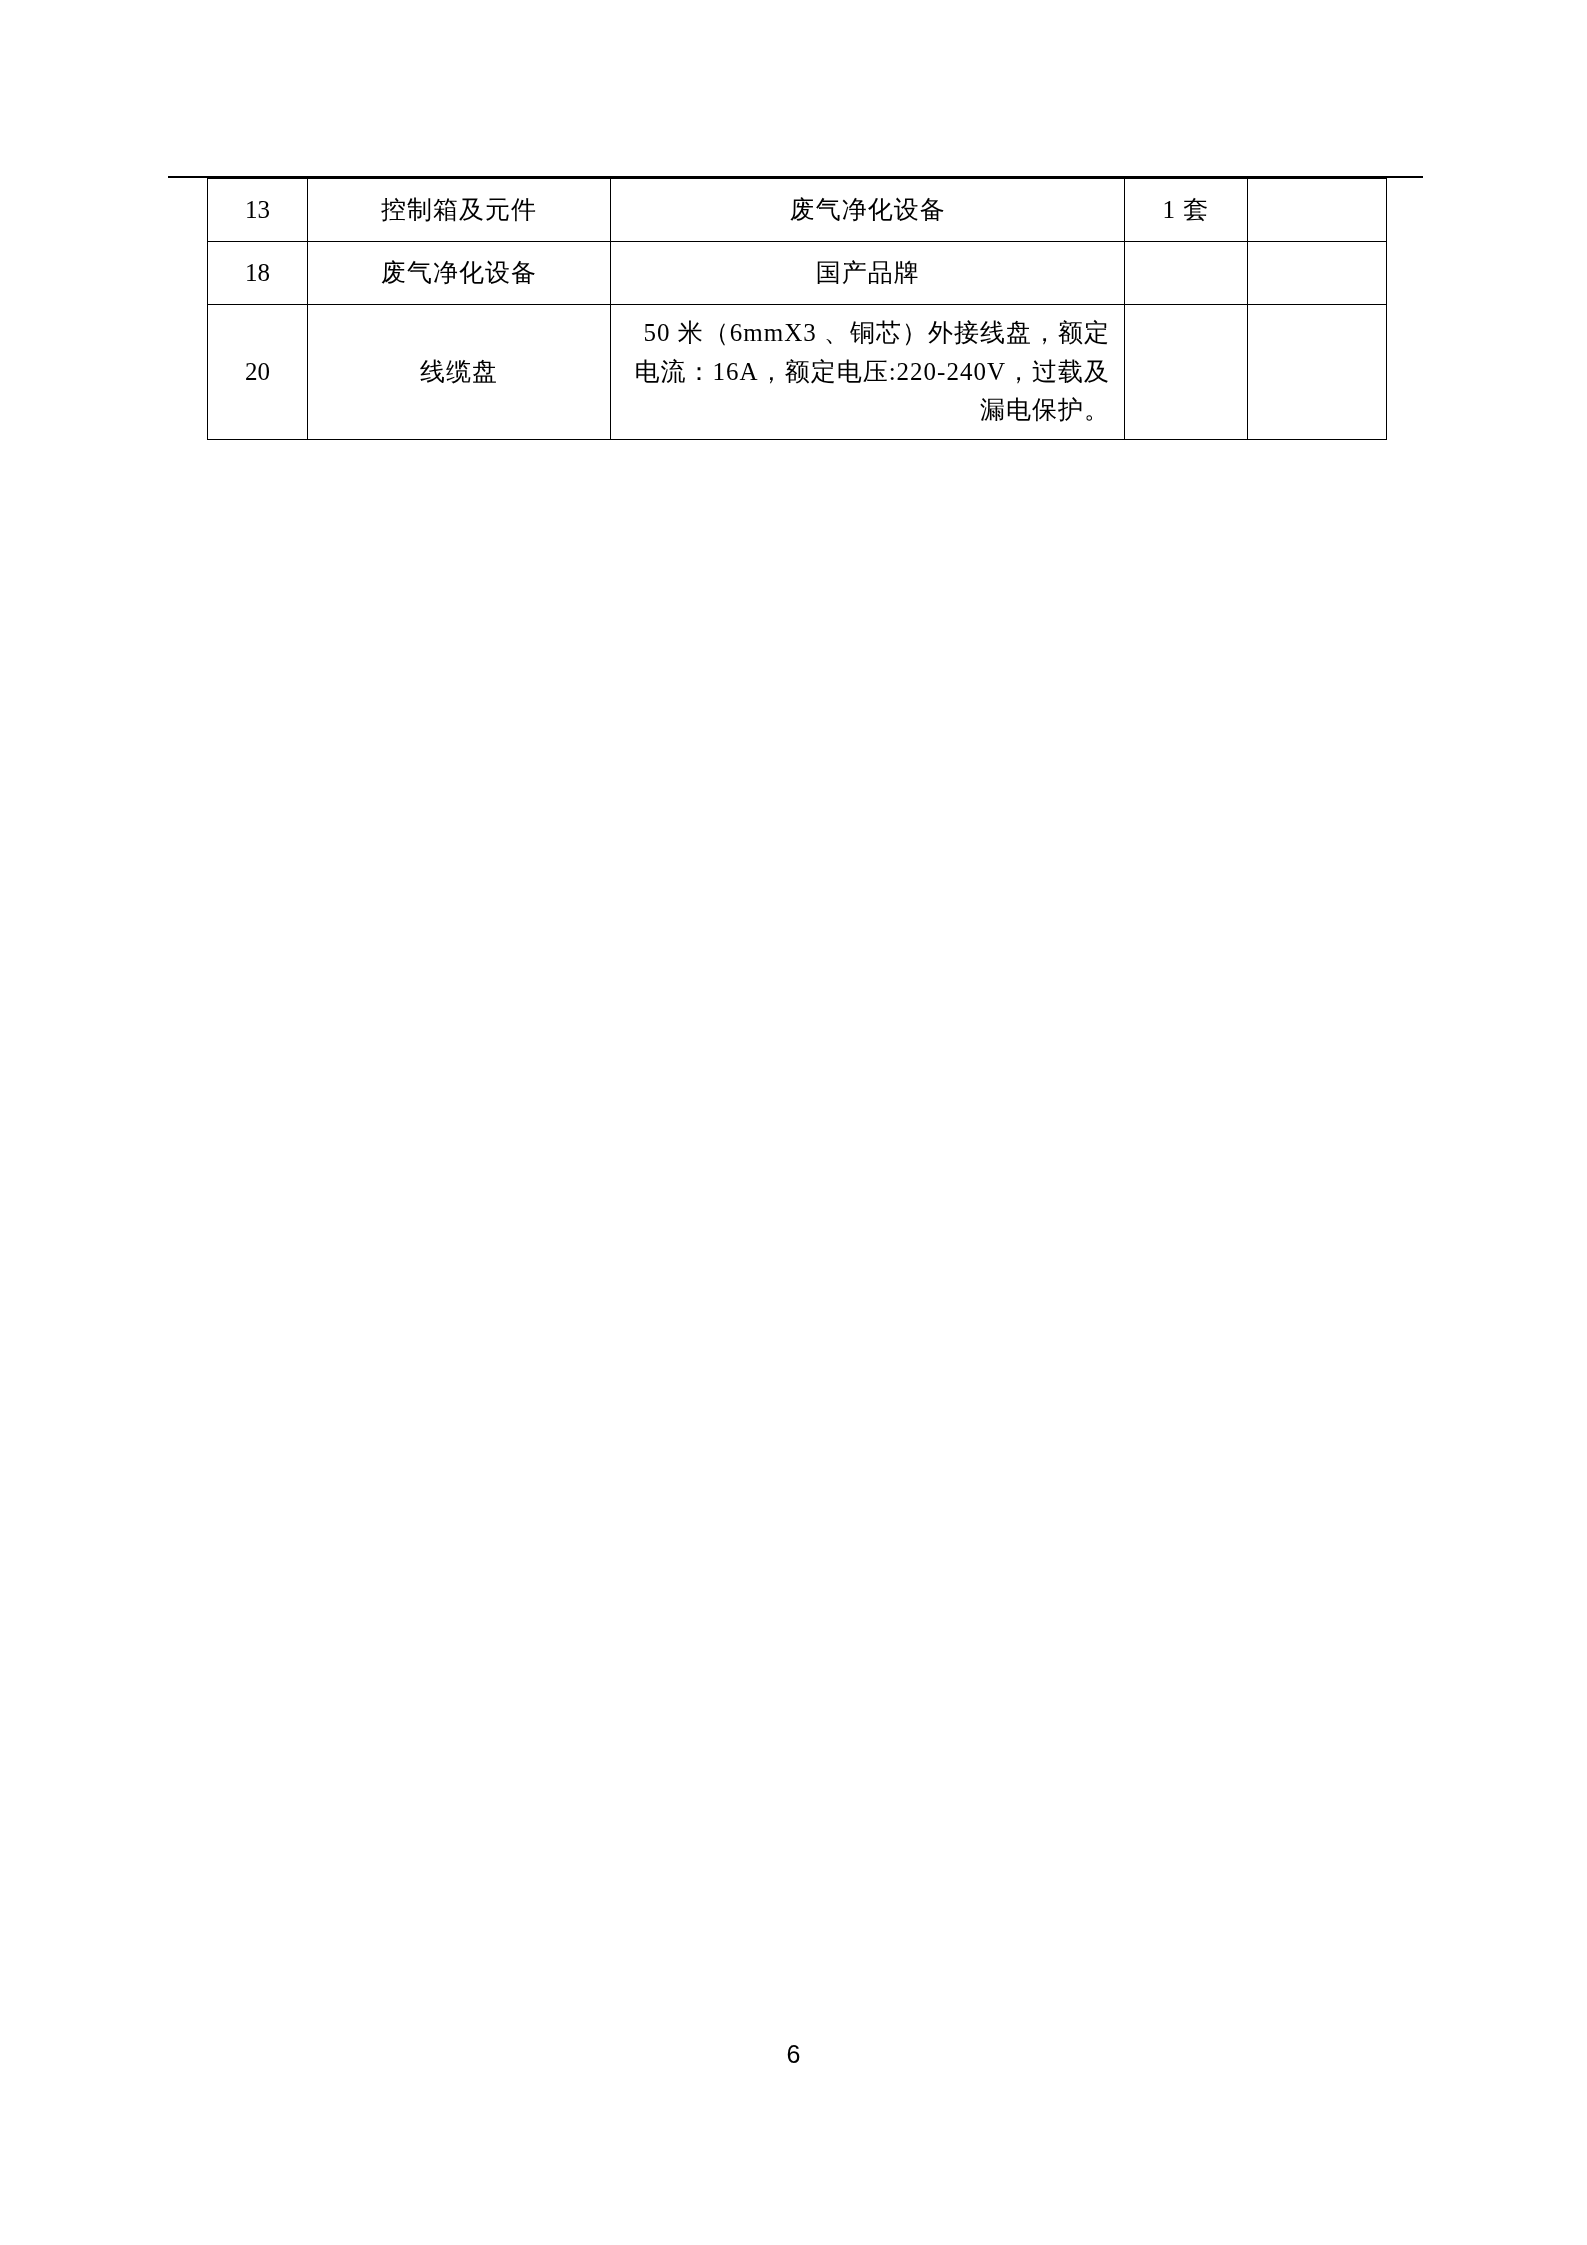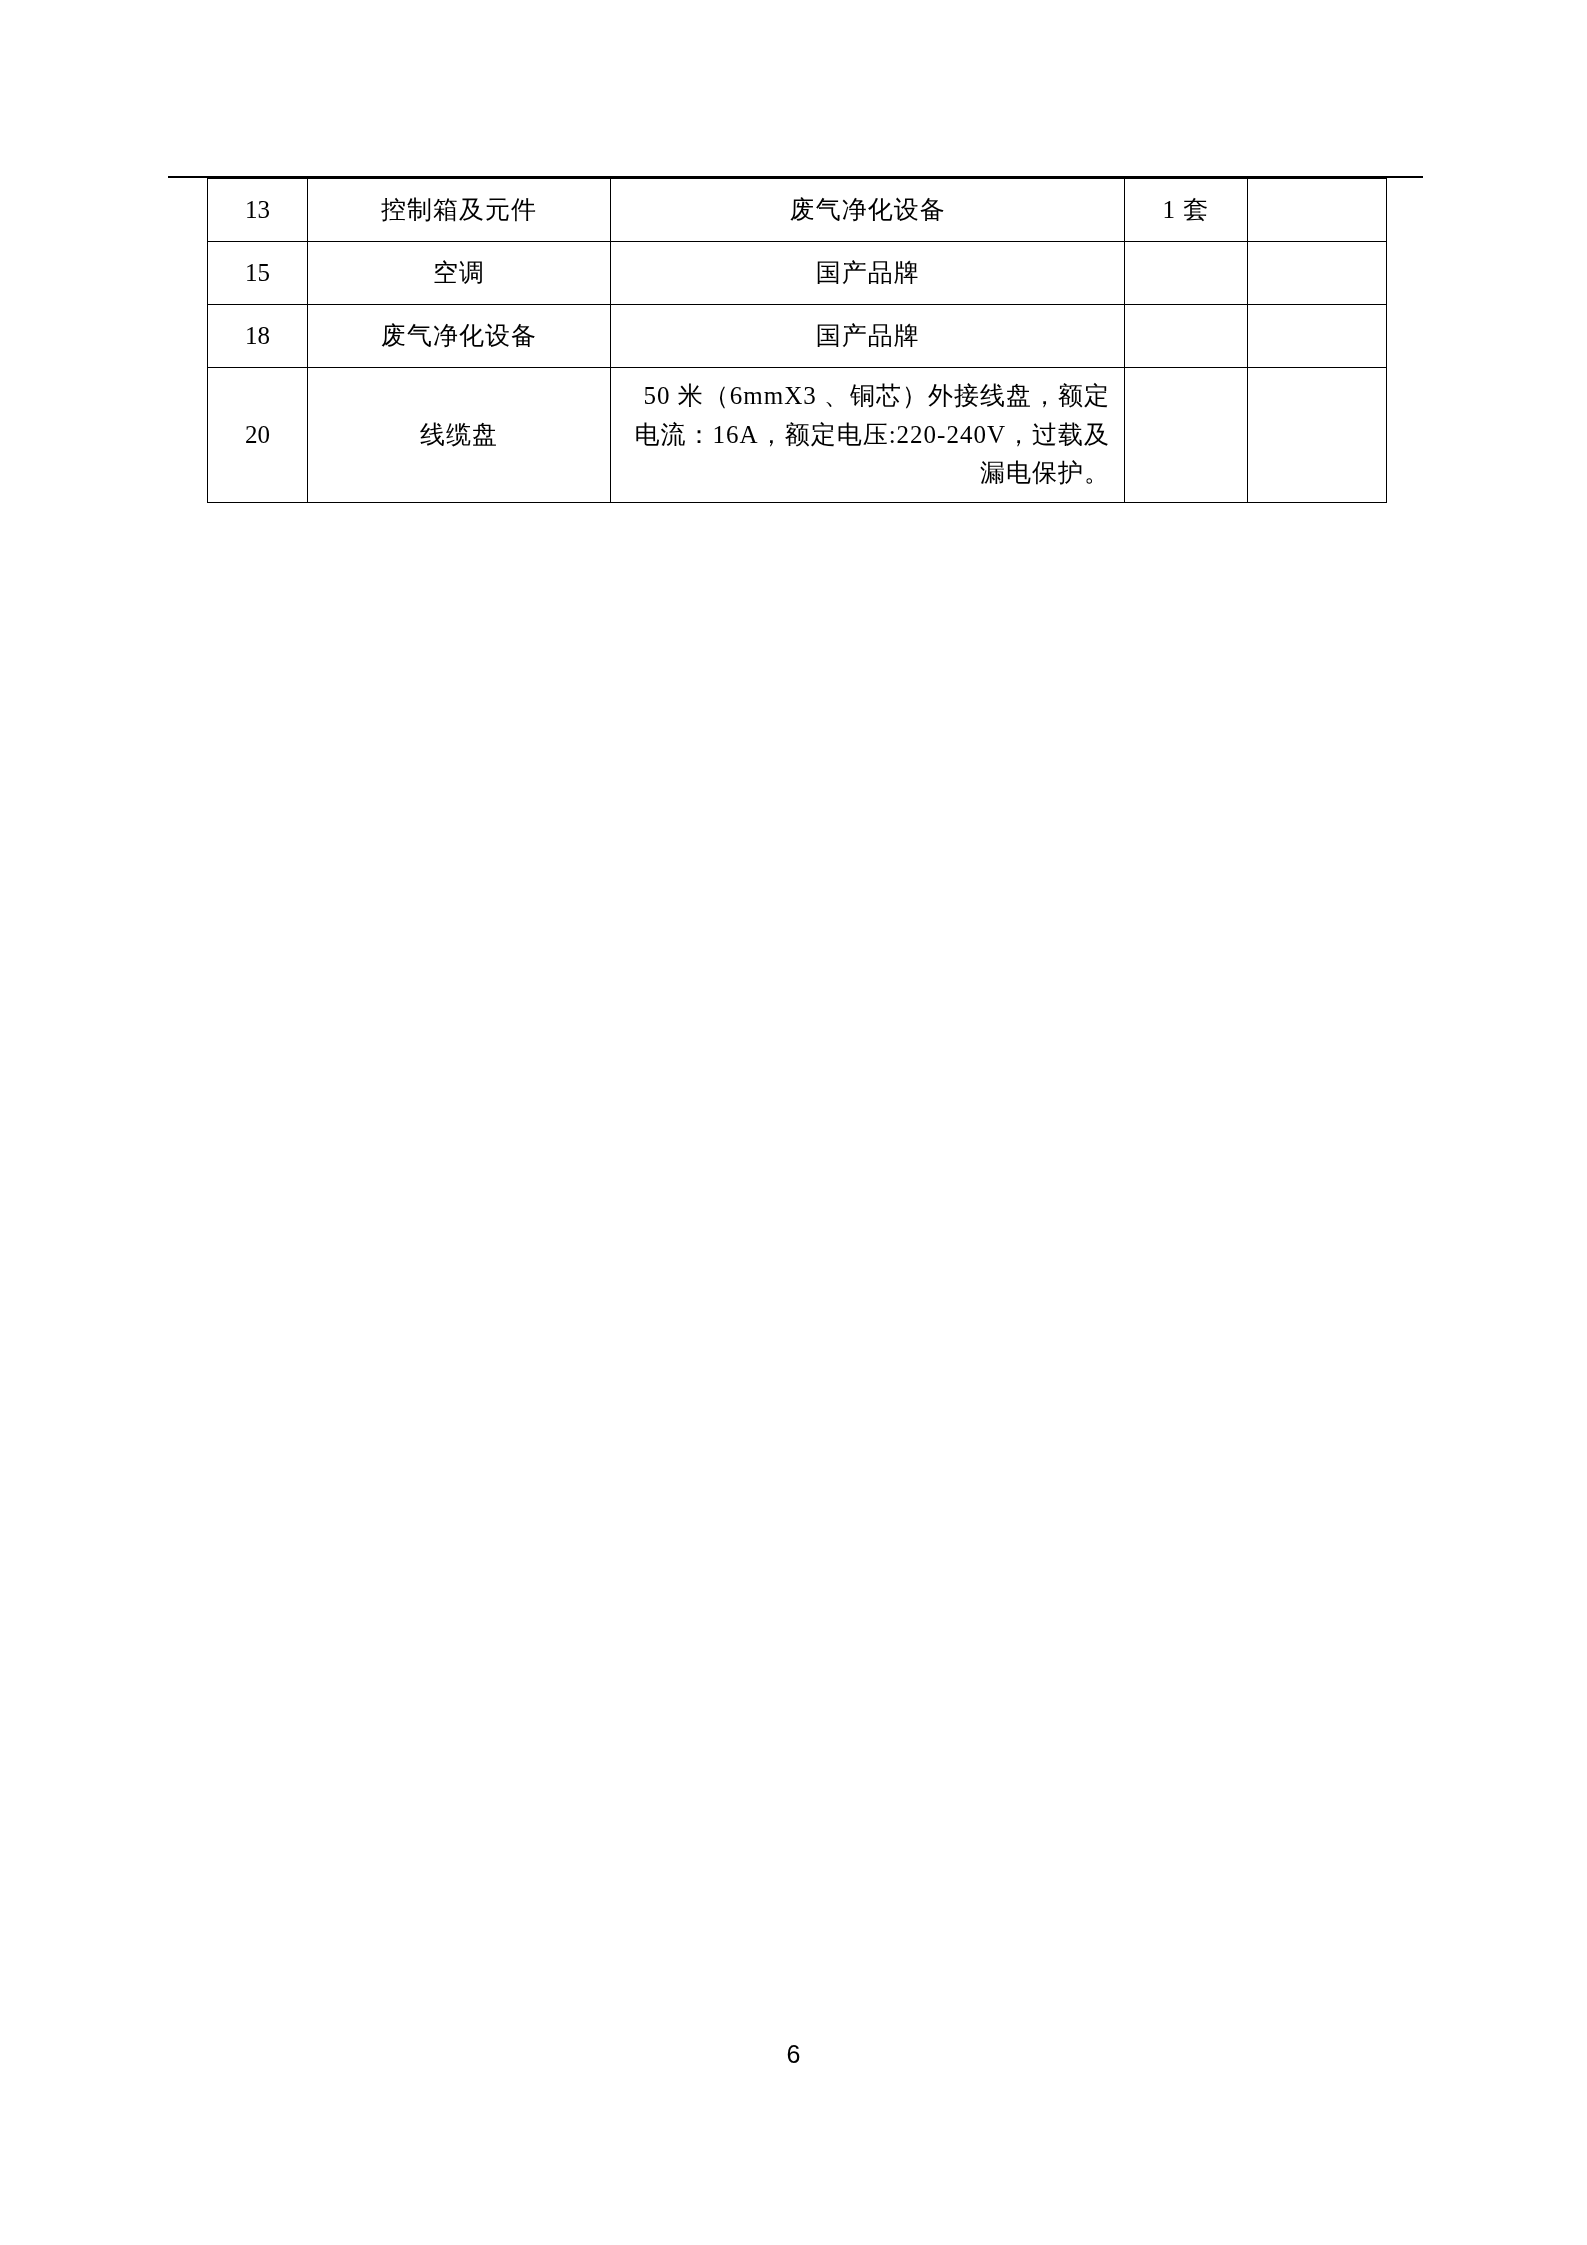--- a/index.html
+++ b/index.html
@@ -108,27 +108,20 @@
       </colgroup>
       <tbody>
         <tr class="row-std">
           <td class="cell-no">13</td>
           <td class="cell-name">控制箱及元件</td>
           <td class="cell-spec">废气净化设备</td>
           <td class="cell-qty">1 套</td>
           <td class="cell-note"></td>
         </tr>
         <tr class="row-std">
-          <td class="cell-no">15</td>
-          <td class="cell-name">空调</td>
-          <td class="cell-spec">国产品牌</td>
-          <td class="cell-qty"></td>
-          <td class="cell-note"></td>
-        </tr>
-        <tr class="row-std">
           <td class="cell-no">18</td>
           <td class="cell-name">废气净化设备</td>
           <td class="cell-spec">国产品牌</td>
           <td class="cell-qty"></td>
           <td class="cell-note"></td>
         </tr>
         <tr class="row-tall">
           <td class="cell-no">20</td>
           <td class="cell-name">线缆盘</td>
           <td class="cell-spec multiline">50 米（6mmX3 、铜芯）外接线盘，额定电流：16A，额定电压:220-240V，过载及漏电保护。</td>

